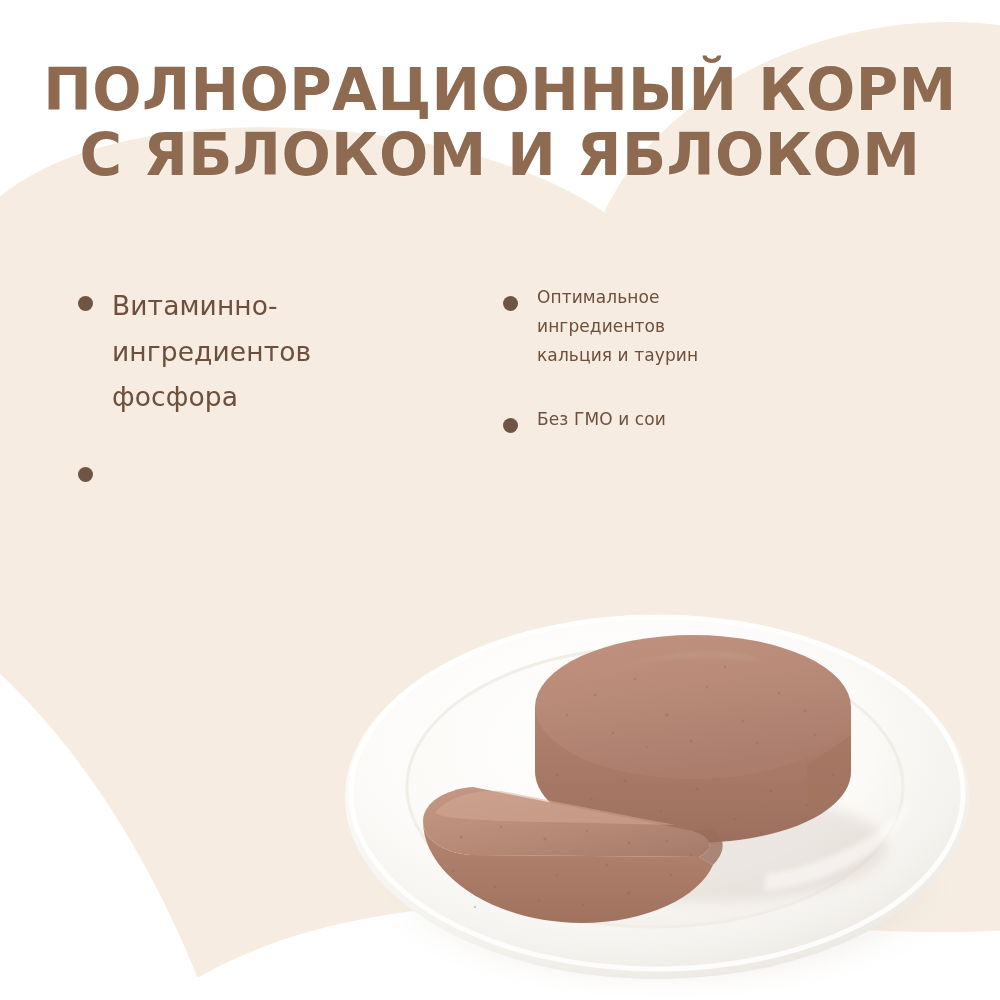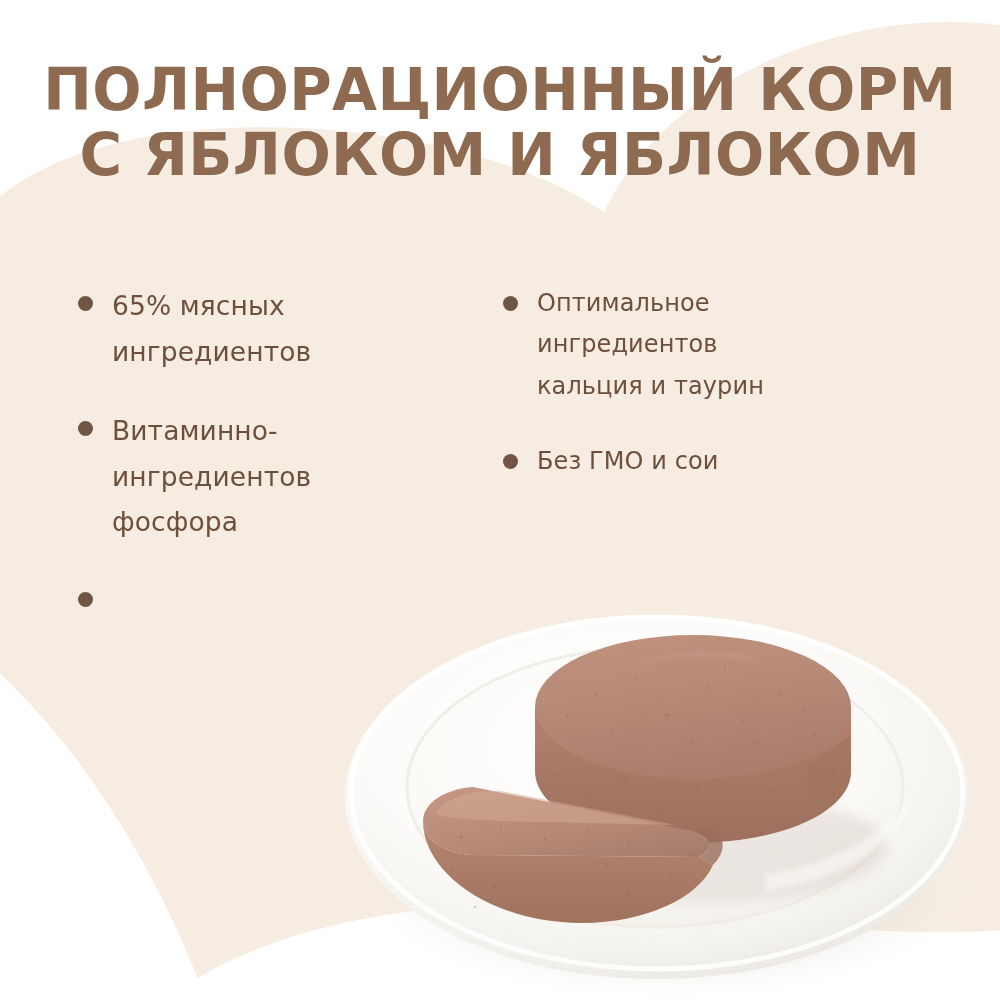--- a/index.html
+++ b/index.html
@@ -57,21 +57,21 @@
     margin-right:19px;
   }
   .btext{
     font-family:"DejaVu Sans", sans-serif;
     font-size:26.5px;
     line-height:1.72;
     color:#6d4f3c;
     font-weight:400;
     letter-spacing:0.1px;
   }
-  .col-right .btext{font-size:24px;}
+  .col-right .btext{font-size:17px;}
 
   
   #food{
     position:absolute;
     left:295px;top:575px;
     width:720px;height:430px;
     z-index:4;
   }
 </style>
 </head>
@@ -112,27 +112,20 @@
 
   <div class="title-wrap">
     <div class="title-line">ПОЛНОРАЦИОННЫЙ КОРМ</div>
     <div class="title-line">С ЯБЛОКОМ И ЯБЛОКОМ</div>
   </div>
 
   <div class="cols">
 
     <div class="col col-left">
 
-      <div class="bullet-item">
-        <span class="dot"></span>
-        <span class="btext">
-          <span>65% мясных</span><br>
-          <span>ингредиентов</span>
-        </span>
-      </div>
 
       <div class="bullet-item">
         <span class="dot"></span>
         <span class="btext">
           <span>Витаминно-</span><br>
           <span>ингредиентов</span><br>
           <span>фосфора</span>
         </span>
       </div>
 

